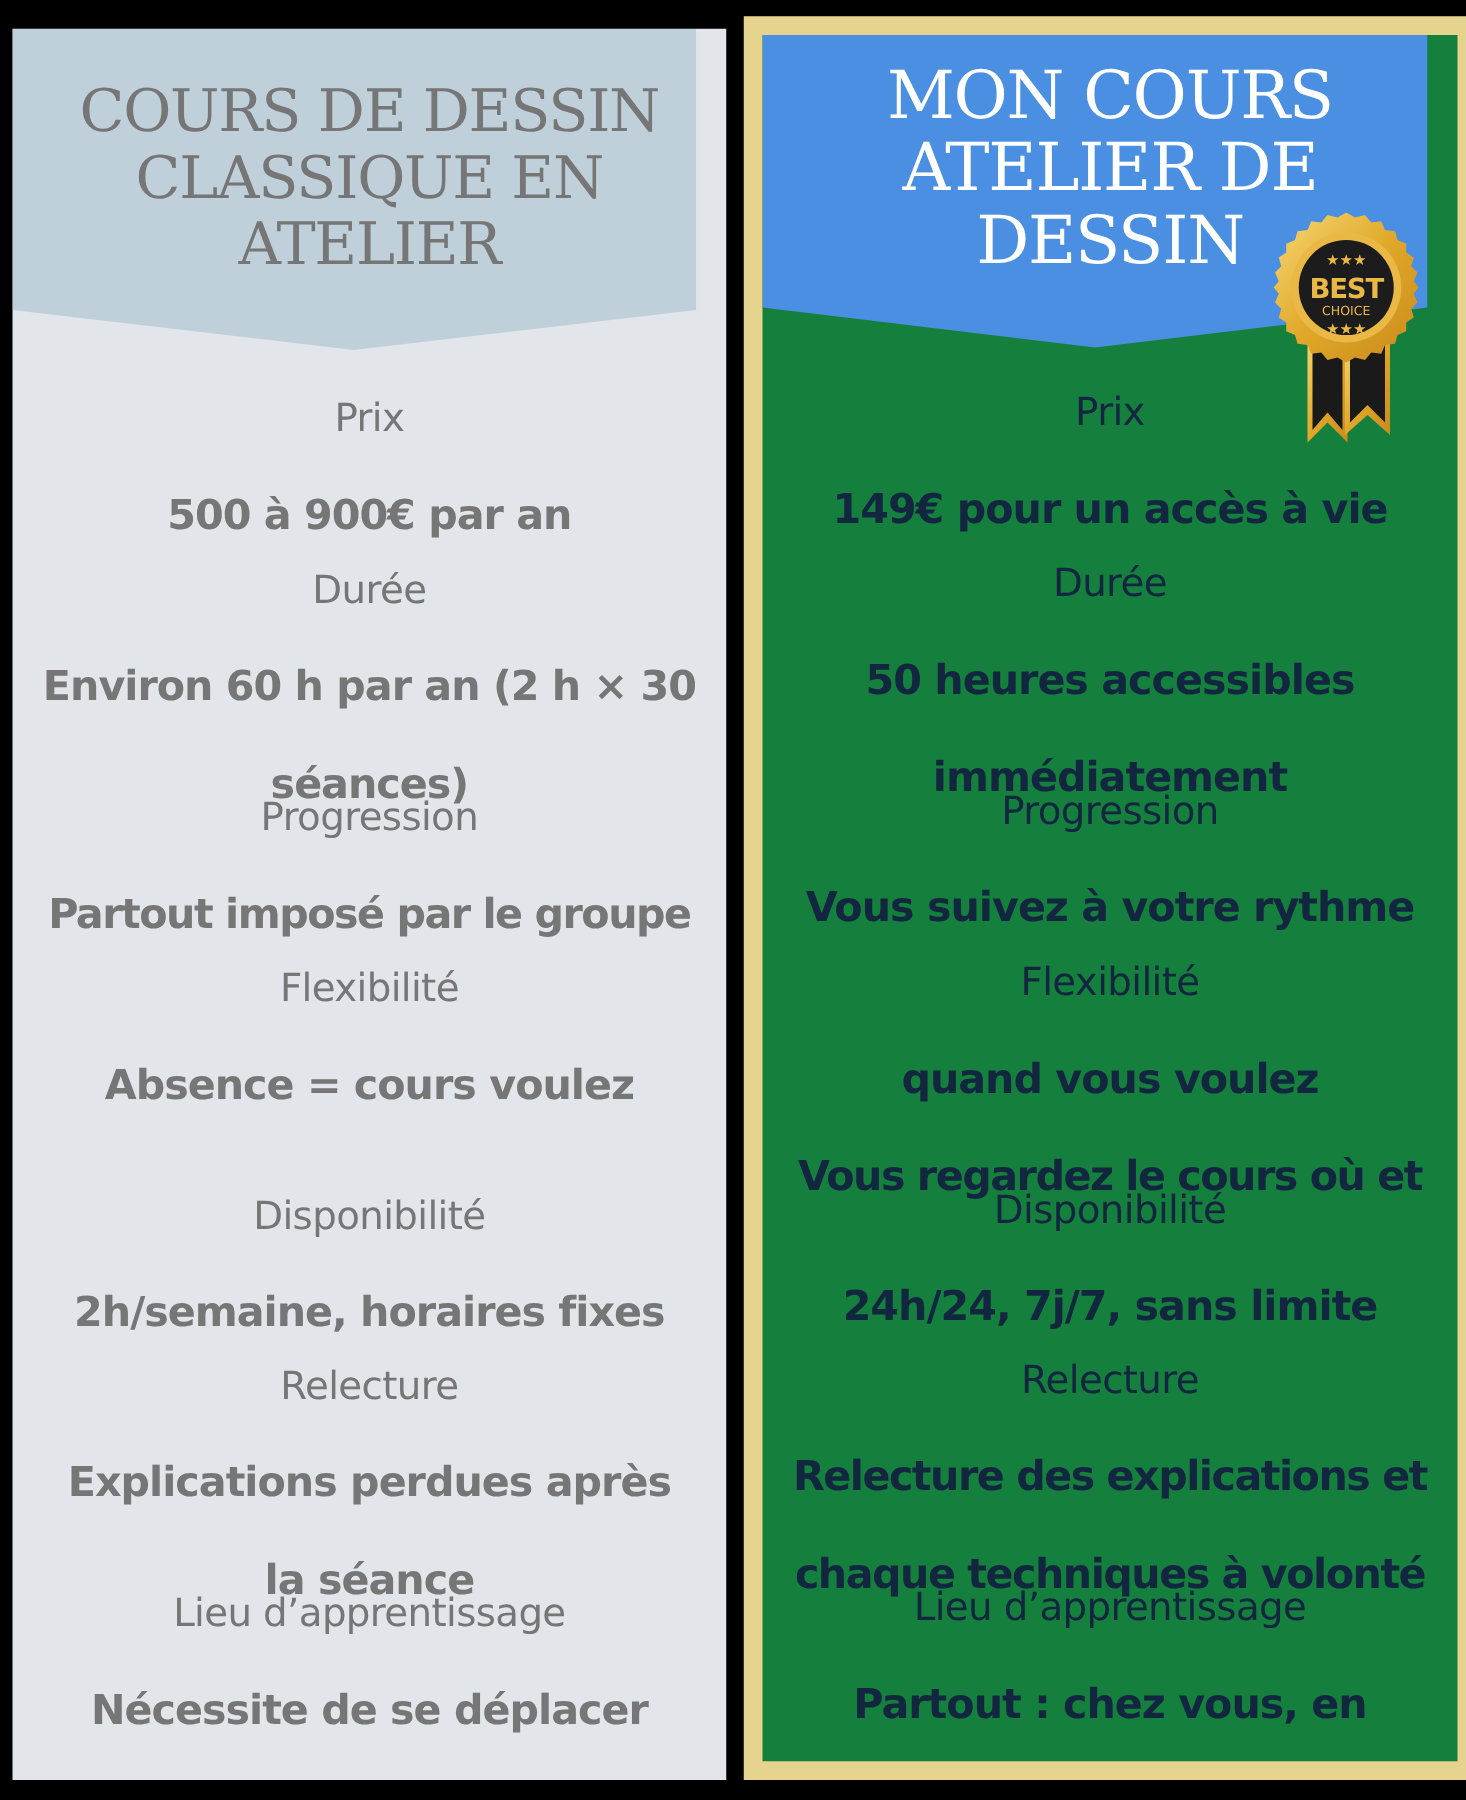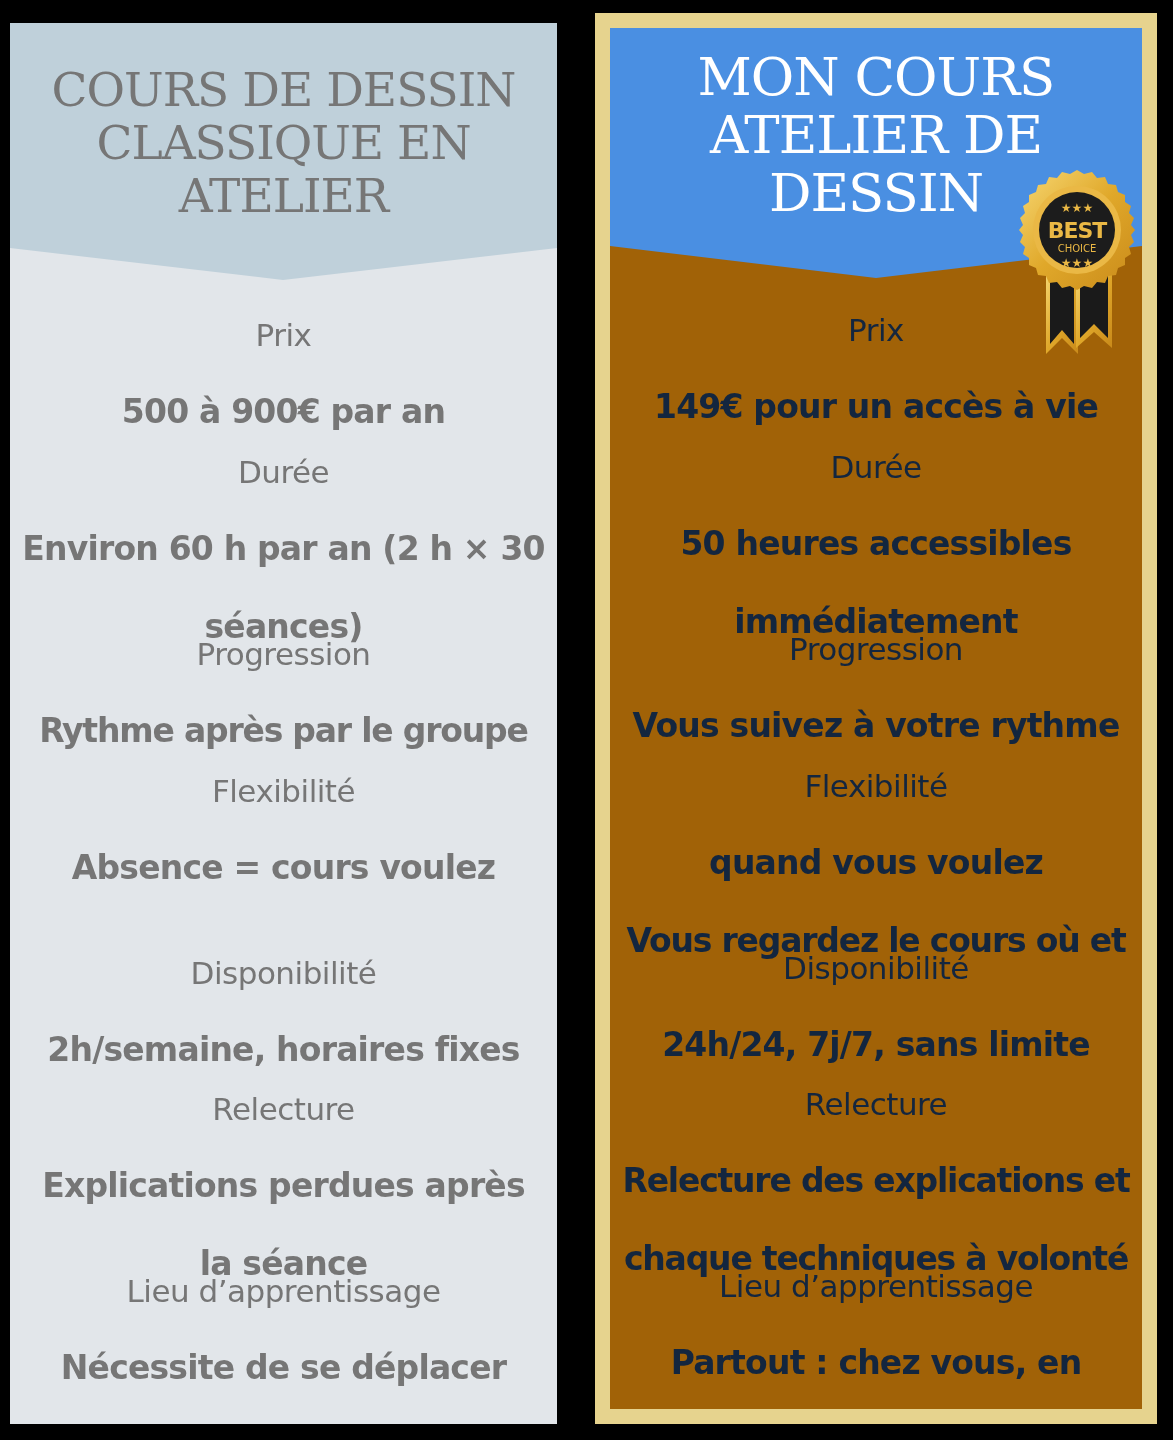--- a/index.html
+++ b/index.html
@@ -1,21 +1,21 @@
 <!DOCTYPE html>
 <html><head>
 <meta charset="utf-8">
 <style>
   html, body { margin:0; padding:0; }
   body { width:1173px; height:1440px; background:#000; position:relative; overflow:hidden;
          font-family:"DejaVu Sans", "Liberation Sans", sans-serif; }
-  .panel { position:absolute; overflow:hidden; }
+  .panel { position:absolute; overflow:hidden;padding-left:24px; }
   #left { left:10px; top:23px; width:547px; height:1401px; background:#e2e6ea; }
   #gold { left:595px; top:13px; width:562px; height:1411px; background:#e6d38e; }
-  #right { left:610px; top:28px; width:532px; height:1381px; background:#a16207; }
+  #right { left:610px; top:28px; width:532px; height:1381px; background:#15803d; }
   .header { position:absolute; left:0; top:0; width:100%; }
   .header svg { position:absolute; left:0; top:0; }
   .title { position:absolute; left:0; width:100%; text-align:center;
            font-family:"DejaVu Serif", "Liberation Serif", serif; font-weight:normal;
            letter-spacing:-1px; }
   #left .title { top:40px; font-size:47px; line-height:53px; color:#767676; }
   #right .title { top:20px; font-size:53px; line-height:58px; color:#ffffff; }
   .row { position:absolute; left:0; width:100%; text-align:center; }
   .label { font-size:31px; line-height:44px; font-weight:normal; letter-spacing:-0.5px; }
   .value { font-size:33px; line-height:46px; font-weight:bold; letter-spacing:-0.8px;margin-top:32px; }
@@ -42,21 +42,21 @@
     <div class="label">Prix</div>
     <div class="value">500 à 900€ par an</div>
   </div>
   <div class="row" style="top:427px">
     <div class="label">Durée</div>
     <div class="value">Environ 60 h par an (2 h × 30</div>
     <div class="value">séances)</div>
   </div>
   <div class="row" style="top:609px">
     <div class="label">Progression</div>
-    <div class="value" style="letter-spacing:-1.2px">Rythme après par le groupe</div>
+    <div class="value" style="letter-spacing:-1.2px">Partout imposé par le groupe</div>
   </div>
   <div class="row" style="top:746px">
     <div class="label">Flexibilité</div>
     <div class="value">Absence = cours voulez</div>
   </div>
   <div class="row" style="top:928px">
     <div class="label">Disponibilité</div>
     <div class="value">2h/semaine, horaires fixes</div>
   </div>
   <div class="row" style="top:1064px">

